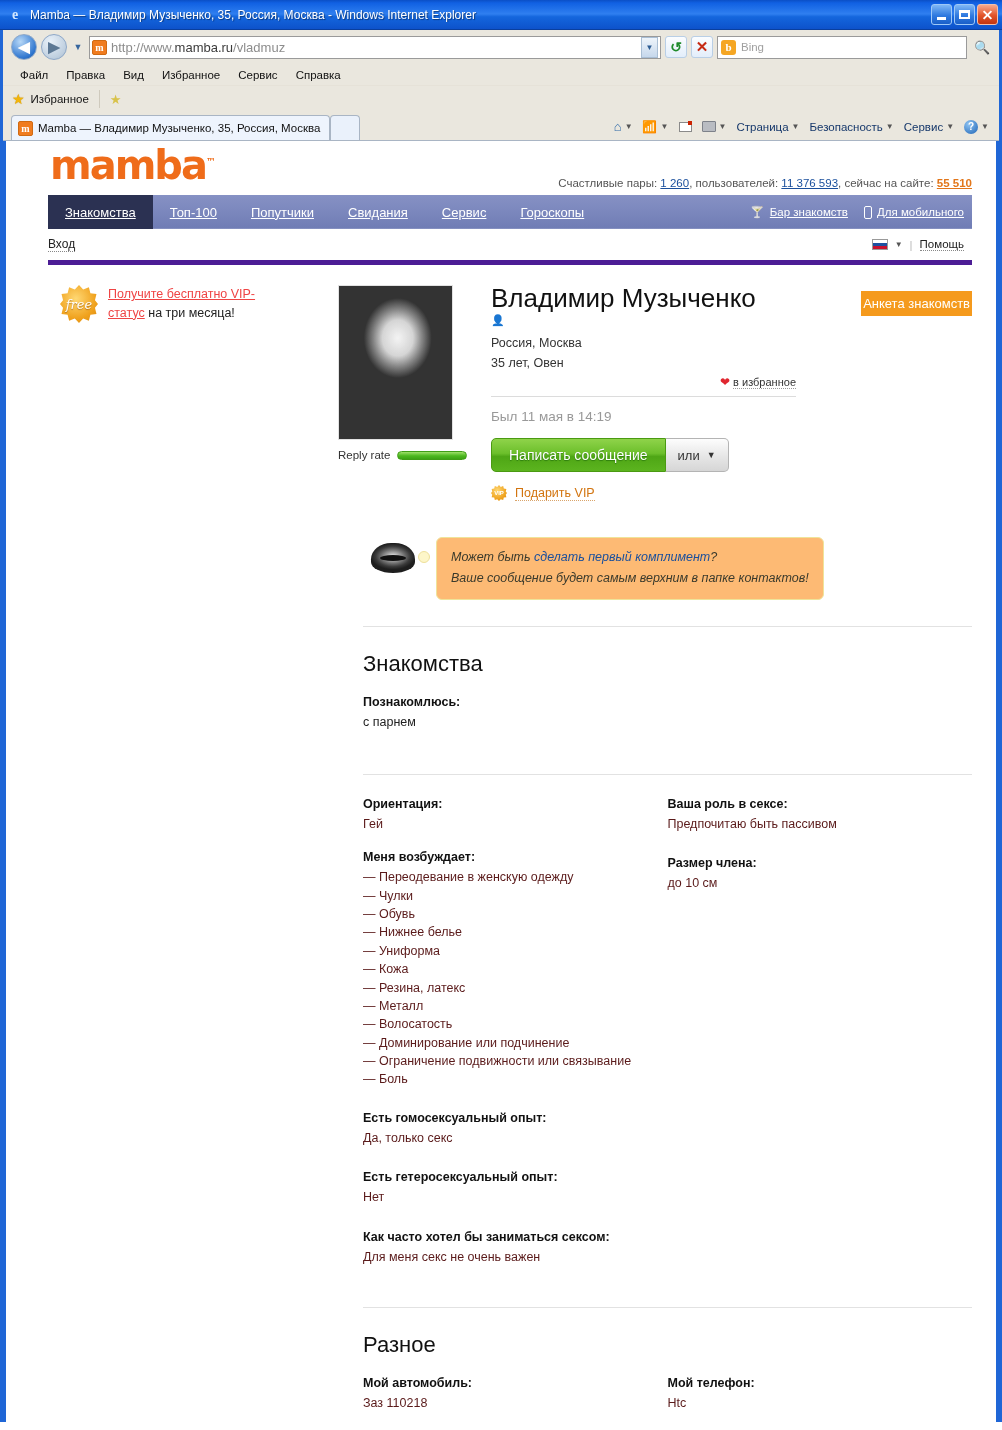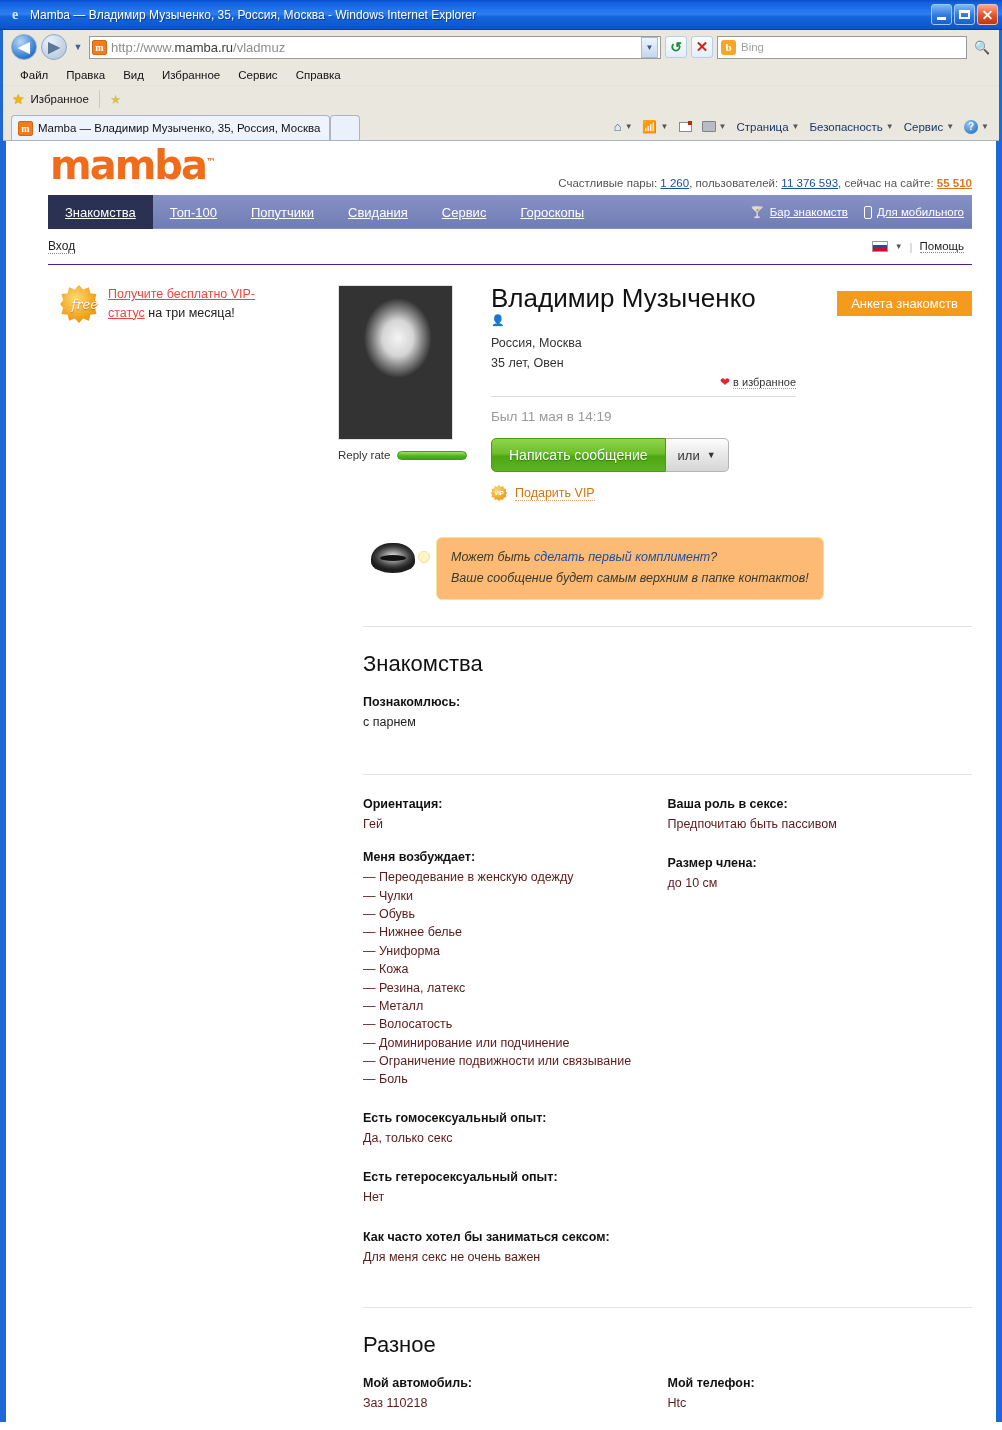--- a/index.html
+++ b/index.html
@@ -169,40 +169,40 @@
   }
   .mainnav .tabi a { color:#fff; text-decoration:underline; }
   .mainnav .tabi.sel { background:#2b3152; }
   .mainnav .spacer { flex:1 1 auto; }
   .mainnav .righti { display:flex;align-items:center;gap:5px;padding:0 8px;font-size:11.5px;color:#fff; }
   .mainnav .righti a { color:#fff; text-decoration:underline; }
   .glyph-cup::before { content:"\1F378"; }
   .mob-i { width:8px;height:13px;border:1px solid #fff;border-radius:2px;display:inline-block; }
 
   .subnav {
-    height:36px; margin:0 12px 0 30px; border-bottom:1px solid #4c1d95;
+    height:36px; margin:0 12px 0 30px; border-bottom:5px solid #4c1d95;
     display:flex; align-items:center; font-size:12px;
   }
   .subnav a { color:#222; text-decoration:none; border-bottom:1px dotted #888; }
   .subnav .spacer { flex:1 1 auto; }
   .flag {
     width:16px;height:11px;background:linear-gradient(to bottom,#fff 0 34%,#1c4fa0 34% 67%,#c8102e 67% 100%);
     border:1px solid #999; display:inline-block;
   }
   .sub-right { display:flex; align-items:center; gap:7px; padding-right:8px; color:#555; font-size:11.5px;}
   .sub-right .bar { color:#bbb; }
   .sub-right a { color:#222; border-bottom:1px dotted #888; }
 
   .content { display:flex; padding-top:20px; }
   .leftcol { width:320px; flex:0 0 auto; padding-left:42px; }
   .promo { display:flex; gap:10px; }
   .freebadge {
     width:38px;height:38px;flex:0 0 auto;position:relative;
     color:#fff; font-family:"DejaVu Serif", serif; font-style:italic; font-size:13px;
-    display:flex;align-items:center;justify-content:flex-end;
+    display:flex;align-items:center;justify-content:center;
   }
   .freebadge .burst{
     position:absolute;inset:0;
     background:radial-gradient(circle at 42% 36%,#ffd873,#f0a21e 60%,#d9860c);
     clip-path:polygon(50% 0%,61% 12%,76% 6%,80% 22%,96% 24%,92% 40%,100% 50%,92% 60%,96% 76%,80% 78%,76% 94%,61% 88%,50% 100%,39% 88%,24% 94%,20% 78%,4% 76%,8% 60%,0% 50%,8% 40%,4% 24%,20% 22%,24% 6%,39% 12%);
   }
   .freebadge span { position:relative; z-index:2; text-shadow:0 1px 1px rgba(120,60,0,.5); }
   .promo-txt { font-size:12.5px; color:#222; line-height:1.5; max-width:175px; }
   .promo-txt a { color:#ef4444; text-decoration:underline; }
 
@@ -261,21 +261,21 @@
   .vipbadge .burst{
     position:absolute;inset:0;
     background:radial-gradient(circle at 40% 34%,#ffd873,#ee9f19 65%,#d9860c);
     clip-path:polygon(50% 0%,61% 12%,76% 6%,80% 22%,96% 24%,92% 40%,100% 50%,92% 60%,96% 76%,80% 78%,76% 94%,61% 88%,50% 100%,39% 88%,24% 94%,20% 78%,4% 76%,8% 60%,0% 50%,8% 40%,4% 24%,20% 22%,24% 6%,39% 12%);
   }
   .vipbadge span{position:relative;z-index:2;}
   .vipgift a { color:#d2740f; border-bottom:1px dotted #d9a46a; text-decoration:none; }
 
   .anketa {
     position:absolute; right:0; top:6px;
-    background:#f59a1d; color:#fff; font-size:13px; padding:5px 14px;
+    background:#f59a1d; color:#fff; font-size:13px; padding:5px 2px;
     white-space:nowrap;
   }
 
   
   .tipwrap { display:flex; align-items:flex-start; gap:0; margin:36px 0 0 0; padding-left:8px; }
   .lips {
     width:44px;height:30px;flex:0 0 auto;margin-top:6px;
     background:radial-gradient(ellipse 22px 13px at 50% 45%,#f3f3f3 0%,#b9b9b9 22%,#6b6b6b 55%,#3a3a3a 78%,#1e1e1e 100%);
     border-radius:50% 50% 55% 55%/60% 60% 40% 40%;
     position:relative;

